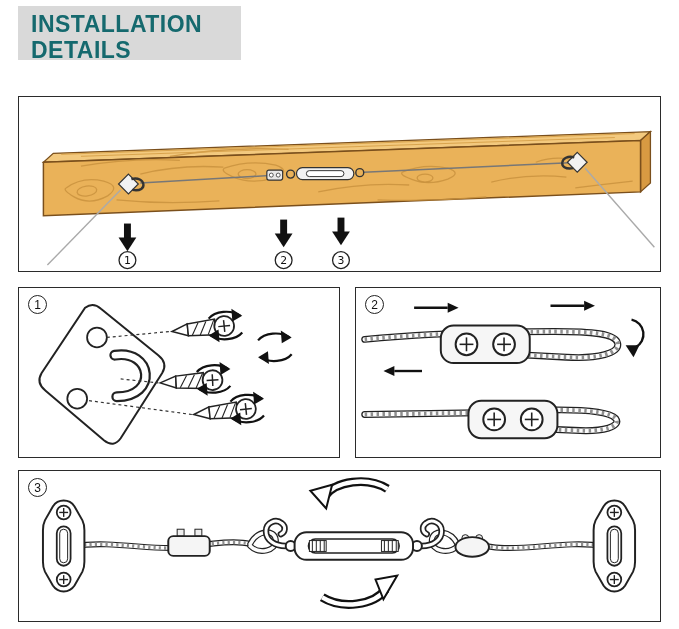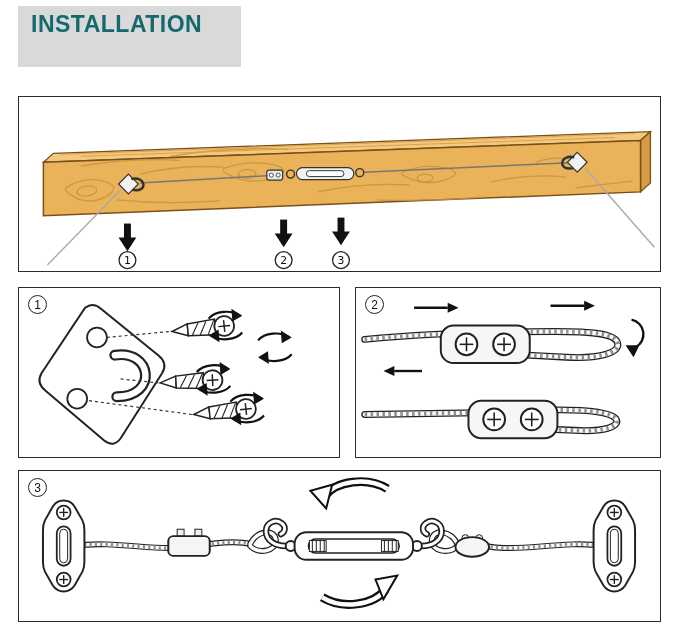--- a/index.html
+++ b/index.html
@@ -1,20 +1,20 @@
 <!DOCTYPE html>
 <html><head>
 <meta charset="utf-8">
 <style>
   *{margin:0;padding:0;box-sizing:border-box}
   html,body{width:679px;height:629px;background:#fff;overflow:hidden;
     font-family:"Liberation Sans","DejaVu Sans",sans-serif;}
   .page{position:absolute;inset:0;background:#fff}
 
-  .title-block{position:absolute;left:18px;top:6px;width:223px;height:61px;
+  .title-block{position:absolute;left:18px;top:6px;width:223px;height:54px;
     background:#d9d9d9;padding:5px 6px 5px 13px}
   .title-line{color:#15696e;font-weight:bold;font-size:23px;line-height:26px;letter-spacing:.5px}
 
   .panel{position:absolute;background:#fff;border:1.6px solid #2b2b2b}
   .panel svg{position:absolute;inset:0;width:100%;height:100%}
   .panel-overview{left:18px;top:96px;width:643px;height:176px}
   .panel-step1{left:18px;top:287px;width:322px;height:171px}
   .panel-step2{left:355px;top:287px;width:306px;height:171px}
   .panel-step3{left:18px;top:470px;width:643px;height:152px}
 
@@ -33,20 +33,21 @@
   .dirline{stroke:#111;stroke-width:2.4;fill:none}
   .grain{stroke:#c9923e;stroke-width:1.3;fill:none;opacity:.85}
 </style>
 </head>
 <body>
 
 <div class="page">
 
   <header class="title-block">
     <div class="title-line">INSTALLATION</div>
+    <div class="title-line">DETAILS</div>
   </header>
 
   <section class="panel panel-overview">
     <svg viewBox="0 0 643 176">
 
       <g>
         <polygon points="32,57 636,35 626,44 22,66" fill="#f3c97e" stroke="#7a4f1c" stroke-width="1.3"></polygon>
         <polygon points="626,44 636,35 636,87 626,96" fill="#d89a42" stroke="#7a4f1c" stroke-width="1.3"></polygon>
         <polygon points="22,66 626,44 626,96 22,120" fill="#eab259" stroke="#7a4f1c" stroke-width="1.5"></polygon>
         <g>

